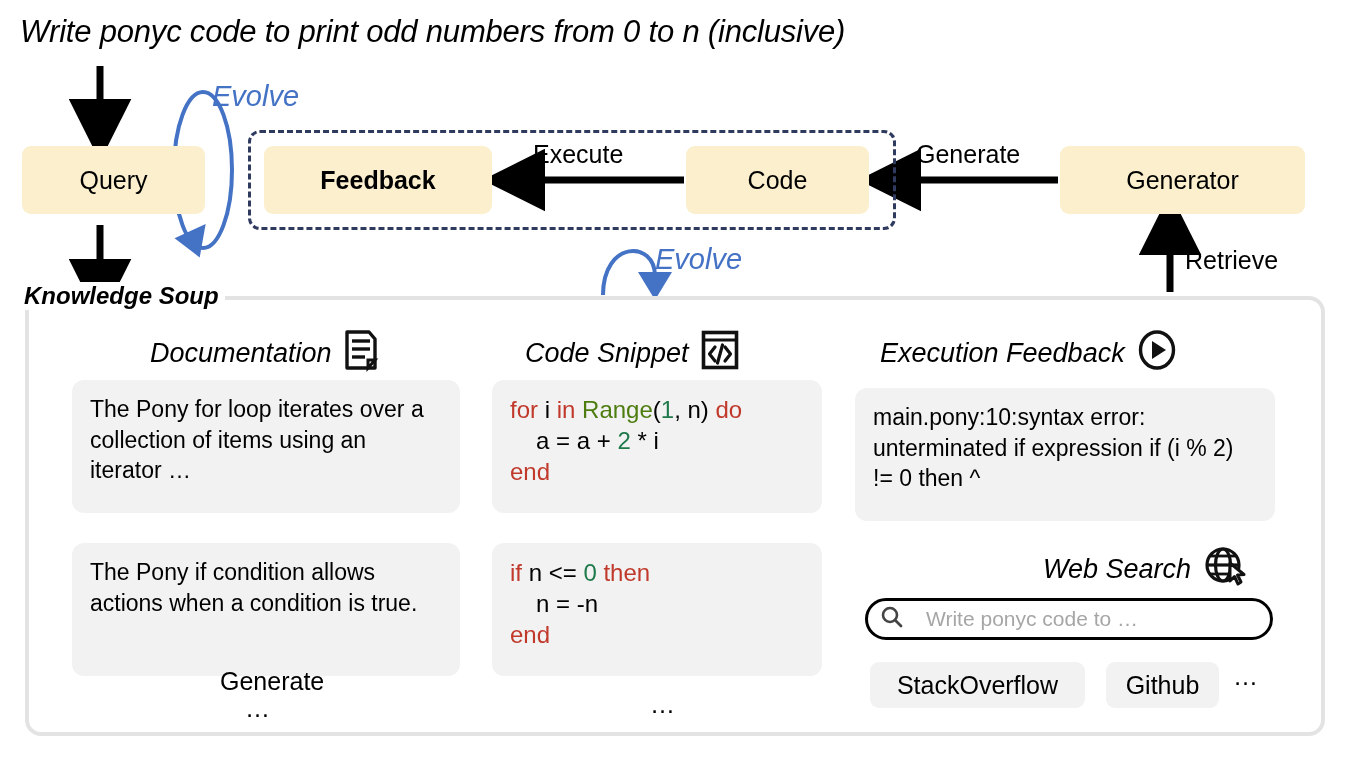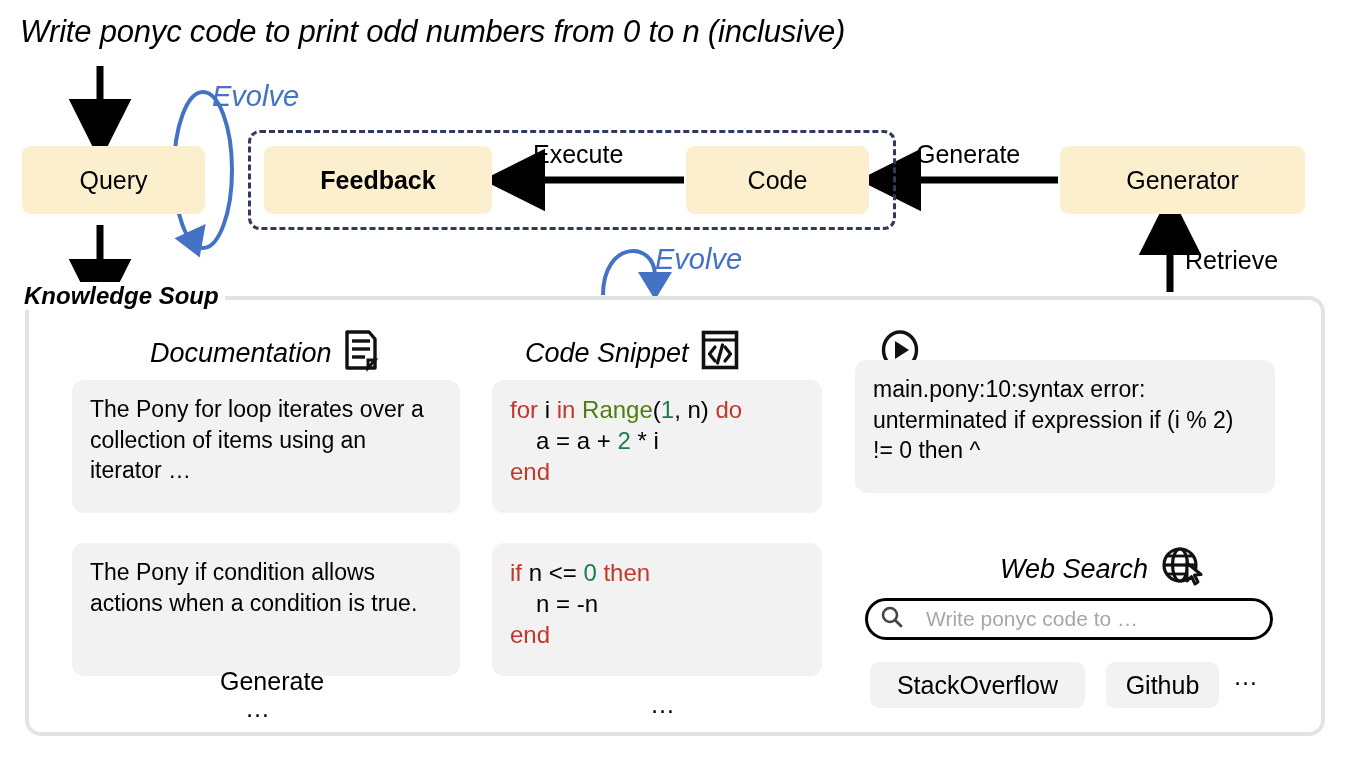--- a/index.html
+++ b/index.html
@@ -35,29 +35,29 @@
   #ks-panel{left:25px;top:296px;width:1300px;height:440px;
      border:4px solid #E3E3E3;border-radius:16px;box-sizing:border-box;background:#fff;}
   #ks-title{left:18px;top:282px;font-size:24px;font-weight:bold;font-style:italic;
      background:#fff;padding:0 6px;white-space:nowrap;}
 
   .col-head{font-size:27px;font-style:italic;display:flex;align-items:center;
             gap:12px;white-space:nowrap;}
   #head-doc{left:150px;top:330px;}
   #head-snip{left:525px;top:330px;}
   #head-exec{left:880px;top:330px;}
-  #head-web{left:1000px;top:545px;}
+  #head-web{left:1043px;top:545px;}
 
   .card{background:#F2F2F2;border-radius:12px;box-sizing:border-box;padding:14px 18px;
         font-size:23px;line-height:1.33;}
   #card-doc-1{left:72px;top:380px;width:388px;height:133px;}
   #card-doc-2{left:72px;top:543px;width:388px;height:133px;}
   #card-code-1{left:492px;top:380px;width:330px;height:133px;font-size:24px;line-height:1.30;}
   #card-code-2{left:492px;top:543px;width:330px;height:133px;font-size:24px;line-height:1.30;}
-  #card-exec-1{left:855px;top:360px;width:420px;height:133px;}
+  #card-exec-1{left:855px;top:388px;width:420px;height:133px;}
 
   .kw{color:#C0392B;}
   .ty{color:#4d7c0f;}
   .num{color:#1E7A4B;}
   .pl{color:#000;}
   .ind{padding-left:26px;}
 
   
   #search-bar{left:865px;top:598px;width:408px;height:42px;border:3.5px solid #000;
      border-radius:21px;box-sizing:border-box;display:flex;align-items:center;padding:0 12px;gap:22px;}
@@ -170,20 +170,21 @@
       <rect x="2.5" y="2.5" width="33" height="35" fill="#fff" stroke="#111" stroke-width="3.6"></rect>
       <line x1="2.5" y1="10" x2="35.5" y2="10" stroke="#111" stroke-width="3"></line>
       <path d="M14,17 L8.5,24 L14,31" fill="none" stroke="#111" stroke-width="3.2" stroke-linecap="round" stroke-linejoin="round"></path>
       <path d="M24,17 L29.5,24 L24,31" fill="none" stroke="#111" stroke-width="3.2" stroke-linecap="round" stroke-linejoin="round"></path>
       <line x1="21.5" y1="15" x2="16.5" y2="33" stroke="#111" stroke-width="3.2" stroke-linecap="round"></line>
     </svg>
   </span>
 </div>
 
 <div class="abs col-head" id="head-exec">
+  <span>Execution Feedback</span>
   <span>
     <svg width="40" height="40" viewBox="0 0 40 40">
       <ellipse cx="20" cy="20" rx="16.5" ry="18" fill="#fff" stroke="#111" stroke-width="3.4"></ellipse>
       <path d="M15,11 L29,20 L15,29 Z" fill="#111"></path>
     </svg>
   </span>
 </div>
 
 <div class="abs card" id="card-doc-1">The Pony for loop iterates over a collection of items using an iterator …</div>
 <div class="abs card" id="card-doc-2">The Pony if condition allows actions when a condition is true.</div>

